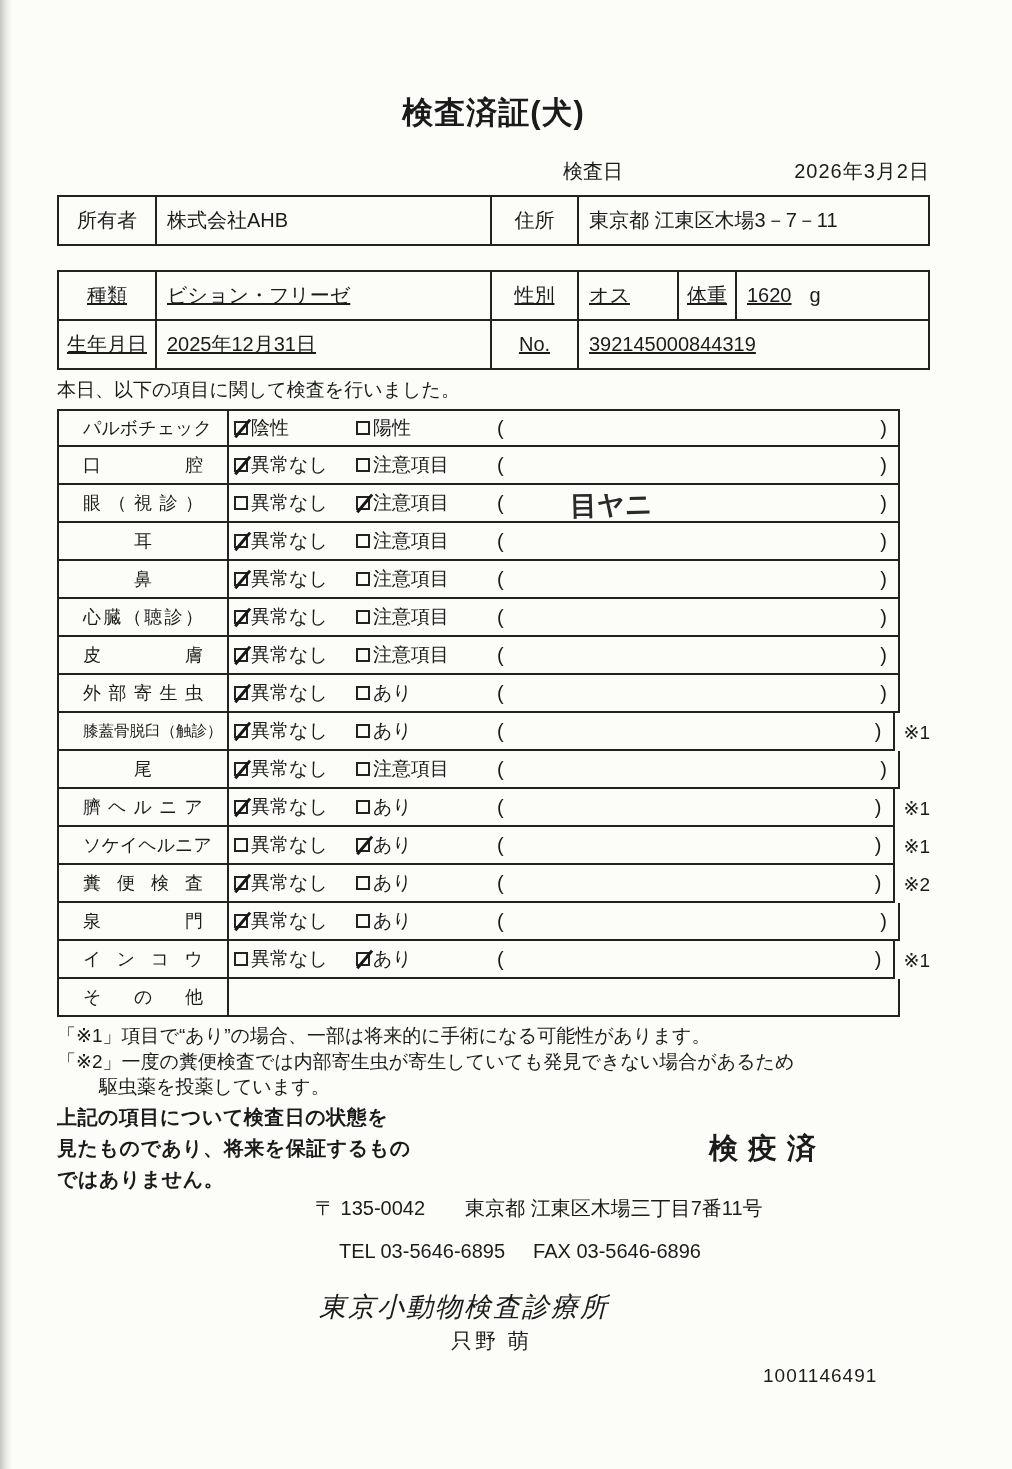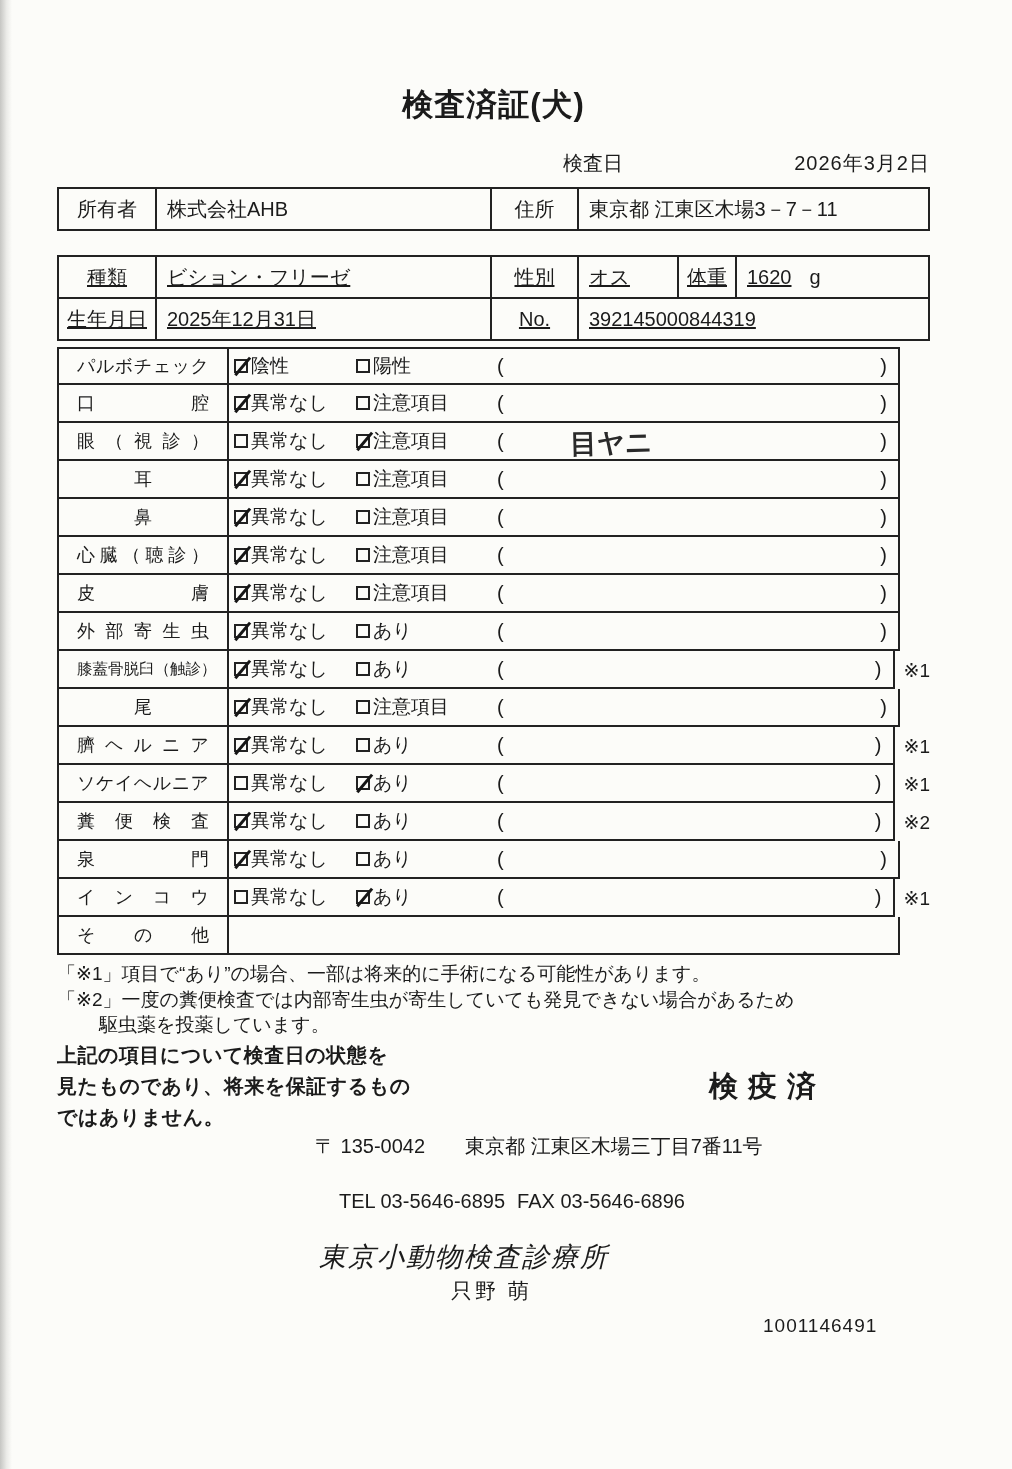--- a/index.html
+++ b/index.html
@@ -8,47 +8,47 @@
     background:#fcfcf9;
     color:#1b1b1b;
     font-family:"Liberation Sans","DejaVu Sans",sans-serif;
     position:relative;
     overflow:hidden;
   }
   .scan-edge {
     position:absolute; left:0; top:0; bottom:0; width:12px;
     background:linear-gradient(to right,#c6c6c3,#ebebe8 55%,rgba(235,235,232,0));
   }
-  .sheet { position:absolute; left:57px; top:4px; width:873px; }
+  .sheet { position:absolute; left:57px; top:12px; width:873px; }
 
   .title { margin-top:80px; text-align:center; font-size:31px; font-weight:700; letter-spacing:1px; }
 
   .date-row { margin-top:24px; display:flex; font-size:20px; align-items:baseline; }
   .date-label { margin-left:506px; }
   .date-value { margin-left:auto; letter-spacing:1px; }
 
   table.tbl { border-collapse:collapse; table-layout:fixed; width:100%; }
-  table.tbl td { border:2px solid #222; height:42px; font-size:20px; overflow:hidden; white-space:nowrap; }
+  table.tbl td { border:2px solid #222; height:49px; font-size:20px; overflow:hidden; white-space:nowrap; }
   table.tbl td.lbl { text-align:center; padding:0 2px; }
   table.tbl td.val { text-align:left; padding:0 10px; }
   table.owner { margin-top:10px; }
   table.info  { margin-top:24px;text-decoration:underline; }
   td.weight-cell { text-align:right; padding-right:22px; }
   td.weight-cell .unit { display:inline-block; margin-left:18px; }
 
   .intro { margin-top:7px; font-size:19px; }
 
   .insp-table { margin-top:6px; }
   .insp-row { display:flex; }
   .insp-cells {
     width:843px; height:38px; display:flex; align-items:stretch;
     border-left:2px solid #222; border-right:2px solid #222; border-bottom:2px solid #222;
   }
   .insp-row:first-child .insp-cells { border-top:2px solid #222; }
-  .insp-label { width:170px; border-right:2px solid #222; display:flex; align-items:center; padding:0 18px; }
+  .insp-label { width:170px; border-right:2px solid #222; display:flex; align-items:center; padding:0 24px; }
   .insp-label span { display:block; width:100%; font-size:18px; white-space:nowrap;
     text-align:justify; text-align-last:justify; -moz-text-align-last:justify; }
   .insp-label span.ctr { text-align:center; text-align-last:center; -moz-text-align-last:center; }
   .insp-label span.tight { font-size:15.5px; }
   .insp-rest { flex:1; display:flex; align-items:center; }
   .opt { display:flex; align-items:center; font-size:19px; }
   .opt1 { width:127px; padding-left:5px; }
   .opt2 { width:136px; }
   .cbx { width:14px; height:14px; border:2px solid #222; position:relative; flex:none; margin-right:3px; }
   .cbx.checked::after {
@@ -64,21 +64,21 @@
 
   .bottom-row { margin-top:2px; display:flex;font-family:Liberation Serif, serif; }
   .disclaimer { font-size:20px; font-weight:700; line-height:31px; letter-spacing:0.5px; }
   .quarantine { margin-left:auto; margin-right:104px; align-self:center; margin-top:2px;
     font-size:29px; font-weight:700; letter-spacing:10px; white-space:nowrap; }
 
   .addr-row { margin-top:0; display:flex; font-size:20px; }
   .postal { margin-left:258px; }
   .addr { margin-left:40px; }
 
-  .tel-row { margin-top:30px; margin-left:282px; display:flex; gap:12px; font-size:20px; }
+  .tel-row { margin-top:18px; margin-left:282px; display:flex; gap:28px; font-size:20px; }
 
   .clinic { margin-top:26px; margin-left:262px; font-size:27px; letter-spacing:2px;font-style:italic; }
   .vet { margin-top:2px; margin-left:394px; font-size:21px; letter-spacing:3px; }
   .serial { margin-top:10px; margin-left:706px; font-size:19px; letter-spacing:1px; }
 </style>
 </head>
 <body>
 
 <div class="scan-edge"></div>
 
@@ -130,20 +130,21 @@
     </tr>
     <tr>
       <td class="lbl">生年月日</td>
       <td class="val">2025年12月31日</td>
       <td class="lbl">No.</td>
       <td class="val" colspan="3">392145000844319</td>
     </tr>
   </tbody>
     </table>
 
+  <div class="intro">本日、以下の項目に関して検査を行いました。</div>
 
   <div class="insp-table">
       <div class="insp-row">
         <div class="insp-cells">
           <div class="insp-label">
             <span class="">パルボチェック</span>
           </div>
           <div class="insp-rest">
             <span class="opt opt1">
               <span class="cbx checked"></span>

